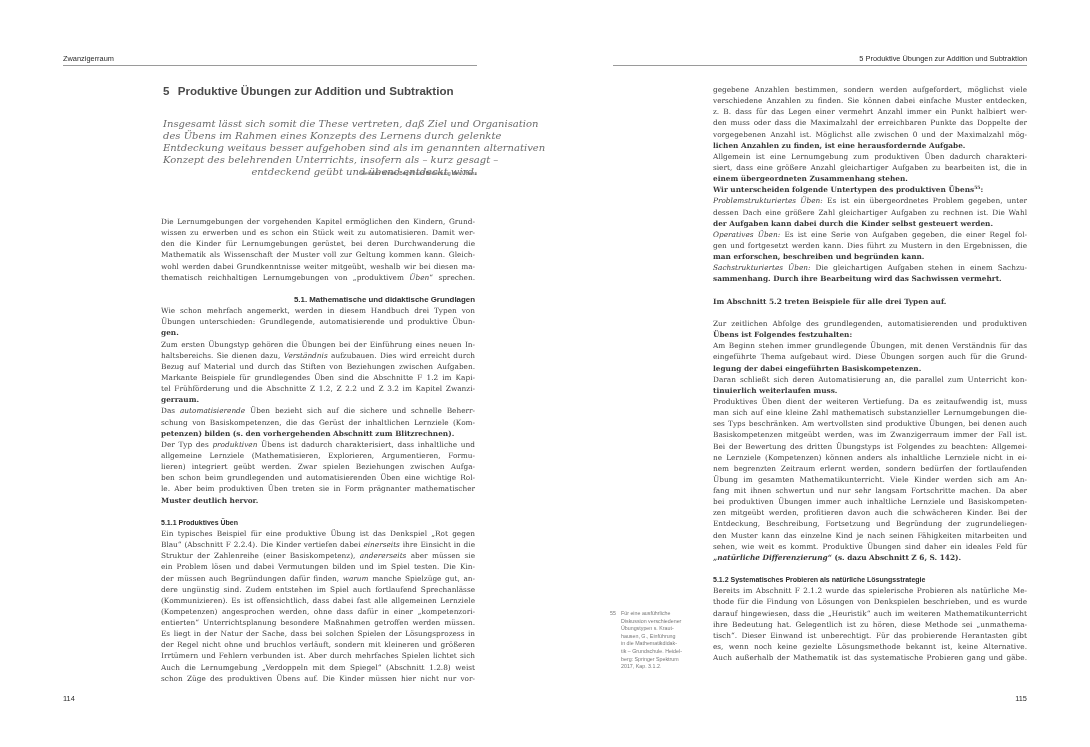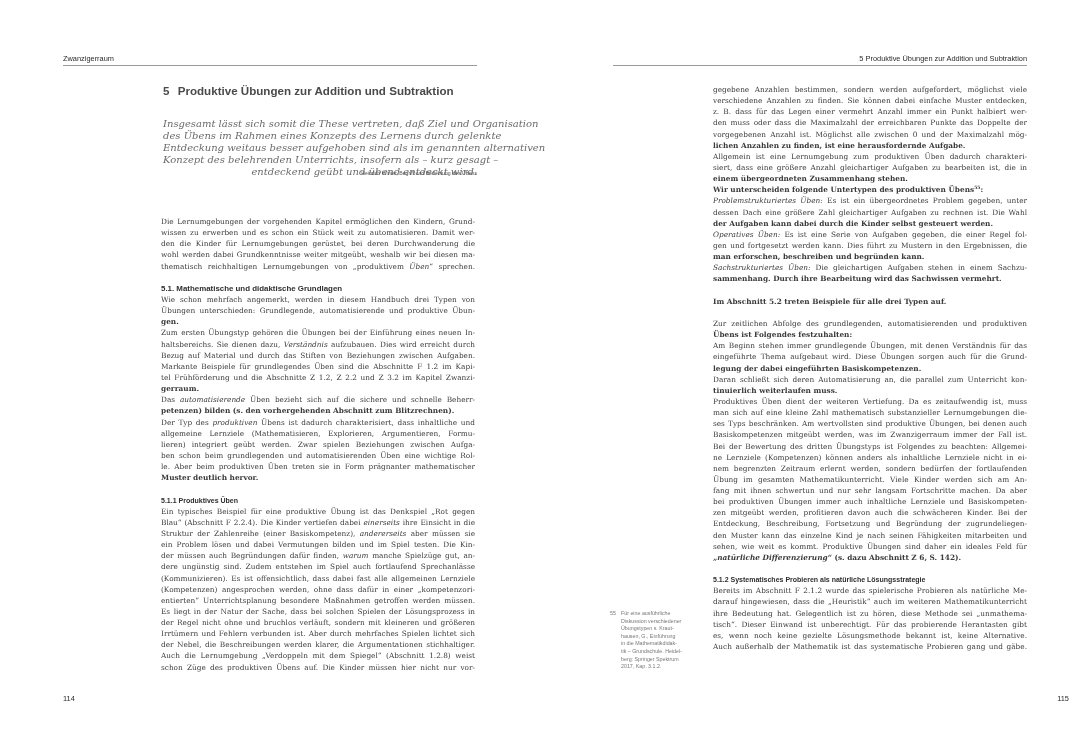--- a/index.html
+++ b/index.html
@@ -15,21 +15,21 @@
     border-bottom: 0.8px solid #9a9a9a; padding-bottom: 7px;
   }
   .page-left .running-head { left: 63px; width: 414px; text-align: left; }
   .page-right .running-head { left: 68px; width: 414px; text-align: right; }
 
   .page-number {
     position: absolute; top: 694px;
     font-family: "Liberation Sans", sans-serif; font-size: 7.4px; color: #2a2a2a;
   }
   .page-left .page-number { left: 63px; }
-  .page-right .page-number { left: 470px; width: 12px; text-align: right; margin-left: 42px; }
+  .page-right .page-number { left: 470px; width: 12px; text-align: right; }
 
   .chapter-title {
     position: absolute; left: 163px; top: 84px; width: 320px;
     font-family: "Liberation Sans", sans-serif; font-weight: bold; font-size: 11.6px; color: #4a4a4a;
     white-space: nowrap;
   }
   .chapter-title .num { margin-right: 5px; }
 
   .epigraph {
     position: absolute; left: 163px; top: 110px; width: 314px;
@@ -49,21 +49,21 @@
   }
   .page-left .col { left: 161px; top: 188px; margin-top: 28px; }
   .page-right .col { left: 168px; top: 84px; }
   .col .ln { display: block; white-space: nowrap; text-align: justify; text-align-last: justify; height: 11.15px; overflow: visible; }
   .col .ln.last { text-align-last: left; font-weight: bold; }
   .col .gap { display: block; height: 11.15px; }
   .col em { font-style: italic; }
   .col sup { font-size: 4.5px; vertical-align: super; line-height: 0; }
   .h2 {
     display: block; font-family: "Liberation Sans", sans-serif; font-weight: bold; font-size: 7.9px; color: #2e2e2e;
-    height: 11.15px; line-height: 11.15px; white-space: nowrap;
+    height: 11.15px; line-height: 11.15px; white-space: nowrap; text-align: right;
   }
   .h3 {
     display: block; font-family: "Liberation Sans", sans-serif; font-weight: bold; font-size: 7.0px; color: #2e2e2e;
     height: 11.15px; line-height: 11.15px; white-space: nowrap;
   }
 
   .footnote {
     position: absolute; left: 65px; top: 610px; width: 95px;
     font-family: "Liberation Sans", sans-serif; font-size: 5.3px; line-height: 7.6px; color: #777;
   }
@@ -88,35 +88,37 @@
     <span class="line">Entdeckung weitaus besser aufgehoben sind als im genannten alternativen</span>
     <span class="line">Konzept des belehrenden Unterrichts, insofern als – kurz gesagt –</span>
     <span class="line">entdeckend geübt und übend entdeckt wird.</span>
   </div>
   <div class="epigraph-source">Heinrich Winter, Begriff und Bedeutung des Übens</div>
 
   <div class="col">
     <span class="ln">Die Lernumgebungen der vorgehenden Kapitel ermöglichen den Kindern, Grund-</span>
     <span class="ln">wissen zu erwerben und es schon ein Stück weit zu automatisieren. Damit wer-</span>
     <span class="ln">den die Kinder für Lernumgebungen gerüstet, bei deren Durchwanderung die</span>
+    <span class="ln">Mathematik als Wissenschaft der Muster voll zur Geltung kommen kann. Gleich-</span>
     <span class="ln">wohl werden dabei Grundkenntnisse weiter mitgeübt, weshalb wir bei diesen ma-</span>
     <span class="ln"><span>thematisch reichhaltigen Lernumgebungen von „produktivem </span><em>Üben</em><span>“ sprechen.</span></span>
     <span class="gap"></span>
 
     <span class="h2">5.1. Mathematische und didaktische Grundlagen</span>
     <span class="ln">Wie schon mehrfach angemerkt, werden in diesem Handbuch drei Typen von</span>
     <span class="ln">Übungen unterschieden: Grundlegende, automatisierende und produktive Übun-</span>
     <span class="ln last">gen.</span>
     <span class="ln">Zum ersten Übungstyp gehören die Übungen bei der Einführung eines neuen In-</span>
     <span class="ln"><span>haltsbereichs. Sie dienen dazu, </span><em>Verständnis</em><span> aufzubauen. Dies wird erreicht durch</span></span>
     <span class="ln">Bezug auf Material und durch das Stiften von Beziehungen zwischen Aufgaben.</span>
     <span class="ln">Markante Beispiele für grundlegendes Üben sind die Abschnitte F 1.2 im Kapi-</span>
     <span class="ln">tel Frühförderung und die Abschnitte Z 1.2, Z 2.2 und Z 3.2 im Kapitel Zwanzi-</span>
     <span class="ln last">gerraum.</span>
     <span class="ln"><span>Das </span><em>automatisierende</em><span> Üben bezieht sich auf die sichere und schnelle Beherr-</span></span>
+    <span class="ln">schung von Basiskompetenzen, die das Gerüst der inhaltlichen Lernziele (Kom-</span>
     <span class="ln last">petenzen) bilden (s. den vorhergehenden Abschnitt zum Blitzrechnen).</span>
     <span class="ln"><span>Der Typ des </span><em>produktiven</em><span> Übens ist dadurch charakterisiert, dass inhaltliche und</span></span>
     <span class="ln">allgemeine Lernziele (Mathematisieren, Explorieren, Argumentieren, Formu-</span>
     <span class="ln">lieren) integriert geübt werden. Zwar spielen Beziehungen zwischen Aufga-</span>
     <span class="ln">ben schon beim grundlegenden und automatisierenden Üben eine wichtige Rol-</span>
     <span class="ln">le. Aber beim produktiven Üben treten sie in Form prägnanter mathematischer</span>
     <span class="ln last">Muster deutlich hervor.</span>
     <span class="gap"></span>
 
     <span class="h3">5.1.1 Produktives Üben</span>
@@ -125,21 +127,20 @@
     <span class="ln"><span>Struktur der Zahlenreihe (einer Basiskompetenz), </span><em>andererseits</em><span> aber müssen sie</span></span>
     <span class="ln">ein Problem lösen und dabei Vermutungen bilden und im Spiel testen. Die Kin-</span>
     <span class="ln"><span>der müssen auch Begründungen dafür finden, </span><em>warum</em><span> manche Spielzüge gut, an-</span></span>
     <span class="ln">dere ungünstig sind. Zudem entstehen im Spiel auch fortlaufend Sprechanlässe</span>
     <span class="ln">(Kommunizieren). Es ist offensichtlich, dass dabei fast alle allgemeinen Lernziele</span>
     <span class="ln">(Kompetenzen) angesprochen werden, ohne dass dafür in einer „kompetenzori-</span>
     <span class="ln">entierten“ Unterrichtsplanung besondere Maßnahmen getroffen werden müssen.</span>
     <span class="ln">Es liegt in der Natur der Sache, dass bei solchen Spielen der Lösungsprozess in</span>
     <span class="ln">der Regel nicht ohne und bruchlos verläuft, sondern mit kleineren und größeren</span>
     <span class="ln">Irrtümern und Fehlern verbunden ist. Aber durch mehrfaches Spielen lichtet sich</span>
-    <span class="ln">der Nebel, die Beschreibungen werden klarer, die Argumentationen stichhaltiger.</span>
     <span class="ln">Auch die Lernumgebung „Verdoppeln mit dem Spiegel“ (Abschnitt 1.2.8) weist</span>
     <span class="ln">schon Züge des produktiven Übens auf. Die Kinder müssen hier nicht nur vor-</span>
   </div>
 
   <div class="page-number">114</div>
 </div>
 
 <div class="page page-right">
   <div class="running-head">5  Produktive Übungen zur Addition und Subtraktion</div>
 
@@ -183,20 +184,21 @@
     <span class="ln">fang mit ihnen schwertun und nur sehr langsam Fortschritte machen. Da aber</span>
     <span class="ln">bei produktiven Übungen immer auch inhaltliche Lernziele und Basiskompeten-</span>
     <span class="ln">zen mitgeübt werden, profitieren davon auch die schwächeren Kinder. Bei der</span>
     <span class="ln">Entdeckung, Beschreibung, Fortsetzung und Begründung der zugrundeliegen-</span>
     <span class="ln">den Muster kann das einzelne Kind je nach seinen Fähigkeiten mitarbeiten und</span>
     <span class="ln">sehen, wie weit es kommt. Produktive Übungen sind daher ein ideales Feld für</span>
     <span class="ln last"><em>„natürliche Differenzierung“</em><span> (s. dazu Abschnitt Z 6, S. 142).</span></span>
     <span class="gap"></span>
     <span class="h3">5.1.2 Systematisches Probieren als natürliche Lösungsstrategie</span>
     <span class="ln">Bereits im Abschnitt F 2.1.2 wurde das spielerische Probieren als natürliche Me-</span>
+    <span class="ln">thode für die Findung von Lösungen von Denkspielen beschrieben, und es wurde</span>
     <span class="ln">darauf hingewiesen, dass die „Heuristik“ auch im weiteren Mathematikunterricht</span>
     <span class="ln">ihre Bedeutung hat. Gelegentlich ist zu hören, diese Methode sei „unmathema-</span>
     <span class="ln">tisch“. Dieser Einwand ist unberechtigt. Für das probierende Herantasten gibt</span>
     <span class="ln">es, wenn noch keine gezielte Lösungsmethode bekannt ist, keine Alternative.</span>
     <span class="ln">Auch außerhalb der Mathematik ist das systematische Probieren gang und gäbe.</span>
   </div>
 
   <div class="footnote">
     <span class="fn-num">55</span>
     <span class="fn-body">

